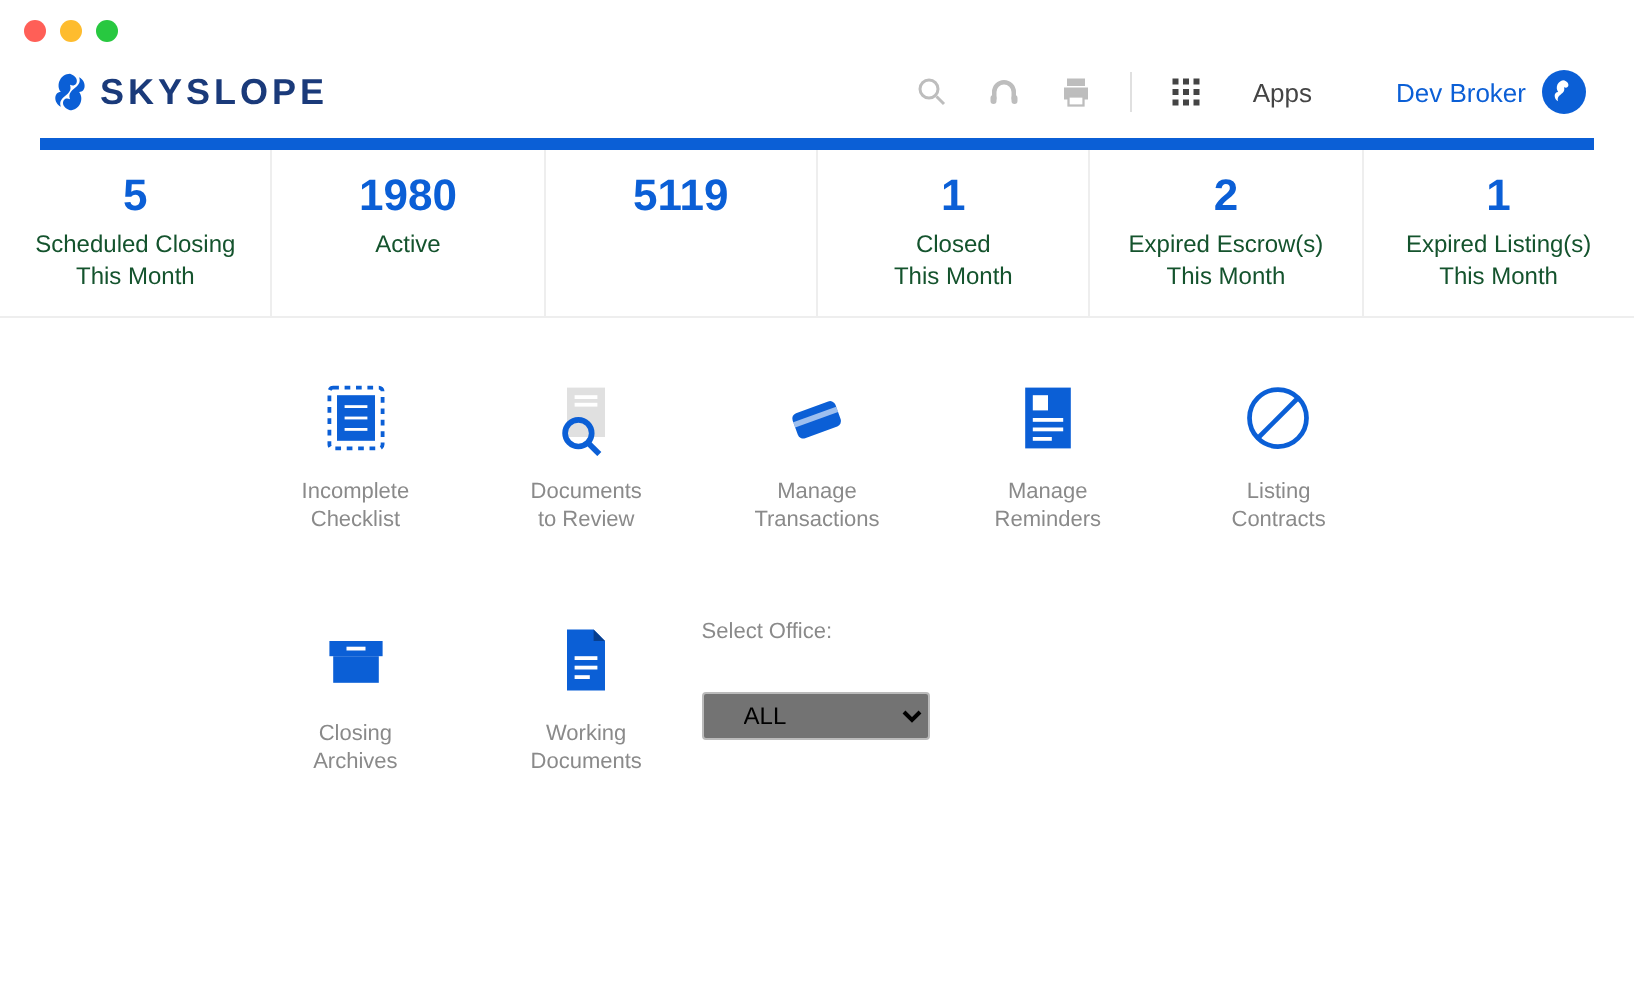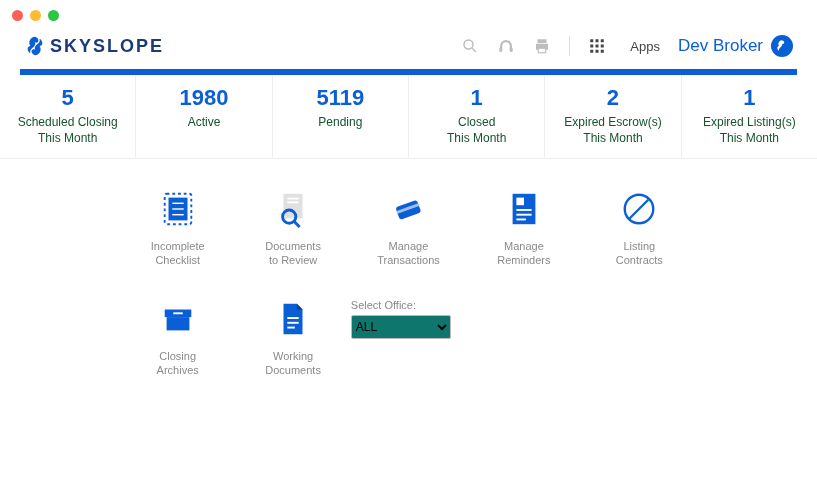--- a/index.html
+++ b/index.html
@@ -52,21 +52,21 @@
       width: 18px; height: 18px;
       display:inline-flex; align-items:center; justify-content:center;
     }
     .hdr-ico svg { width:18px; height:18px; }
     .divider-v {
       width: 1px; height: 20px; background:#e0e0e0;
     }
     .apps-block { display:flex; align-items:center; gap:24px; }
     .apps-label { color:#444; font-size:13px; }
     .user-block { display:flex; align-items:center; gap:8px; }
-    .user-label { color:#0b5fd6; font-size:17px; }
+    .user-label { color:#0b5fd6; font-size:13px;margin-left:24px; }
     .user-avatar {
       width: 22px; height:22px; border-radius:50%;
       background:#0b5fd6; display:flex; align-items:center; justify-content:center;
     }
     .user-avatar svg { width:14px; height:14px; }
 
     .thick-bar {
       height: 6px;
       margin: 0 20px 0 20px;
       background: #0b5fd6;
@@ -95,21 +95,21 @@
       line-height: 1.3;
     }
 
     .grid-wrap {
       padding: 30px 120px 0 120px;
     }
     .grid {
       display: grid;
       grid-template-columns: repeat(5, 1fr);
       grid-auto-rows: 110px;
-      gap: 0 0;
+      gap: 11px 0;
       align-items: start;
       justify-items: center;
     }
     .tile {
       display: flex;
       flex-direction: column;
       align-items: center;
       text-align: center;
       width: 100px;
       cursor: pointer;
@@ -125,29 +125,29 @@
       font-size: 11px;
       line-height: 1.3;
     }
     .office-cell {
       text-align:left;
       width: 100%;
       padding-left: 0;
     }
     .office-label {
       color:#8a8a8a; font-size:11px;
-      margin-bottom: 4px;
+      margin-bottom: 24px;
     }
     .office-select {
-      width: 100px;
-      padding: 3px 0;
+      width: 114px;
+      padding: 3px 16px;
       font-size: 12px;
       border: 1px solid #bbb;
       border-radius: 2px;
-      background: #0f766e;
+      background: #737373;
     }
   </style>
 </head>
 <body>
 
 <div class="window-controls">
   <div class="wc-dot wc-red"></div>
   <div class="wc-dot wc-yellow"></div>
   <div class="wc-dot wc-green"></div>
 </div>
@@ -219,21 +219,20 @@
   <div class="stat">
     <div class="stat-num">5</div>
     <div class="stat-label"><span>Scheduled Closing</span><br><span>This Month</span></div>
   </div>
   <div class="stat">
     <div class="stat-num">1980</div>
     <div class="stat-label"><span>Active</span><br><span></span></div>
   </div>
   <div class="stat">
     <div class="stat-num">5119</div>
-    <div class="stat-label"><span>Pending</span><br><span></span></div>
   </div>
   <div class="stat">
     <div class="stat-num">1</div>
     <div class="stat-label"><span>Closed</span><br><span>This Month</span></div>
   </div>
   <div class="stat">
     <div class="stat-num">2</div>
     <div class="stat-label"><span>Expired Escrow(s)</span><br><span>This Month</span></div>
   </div>
   <div class="stat">

